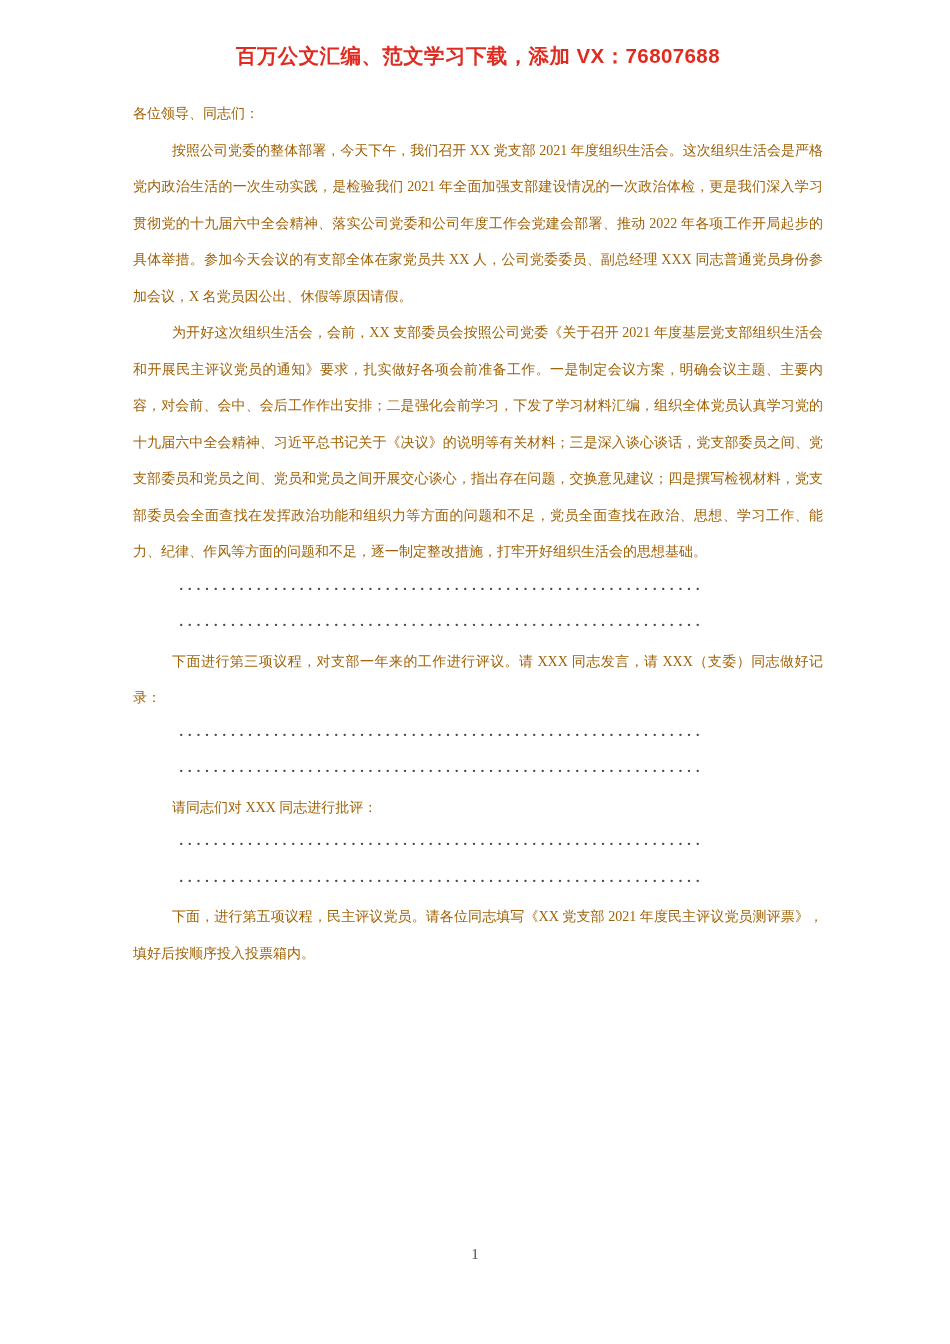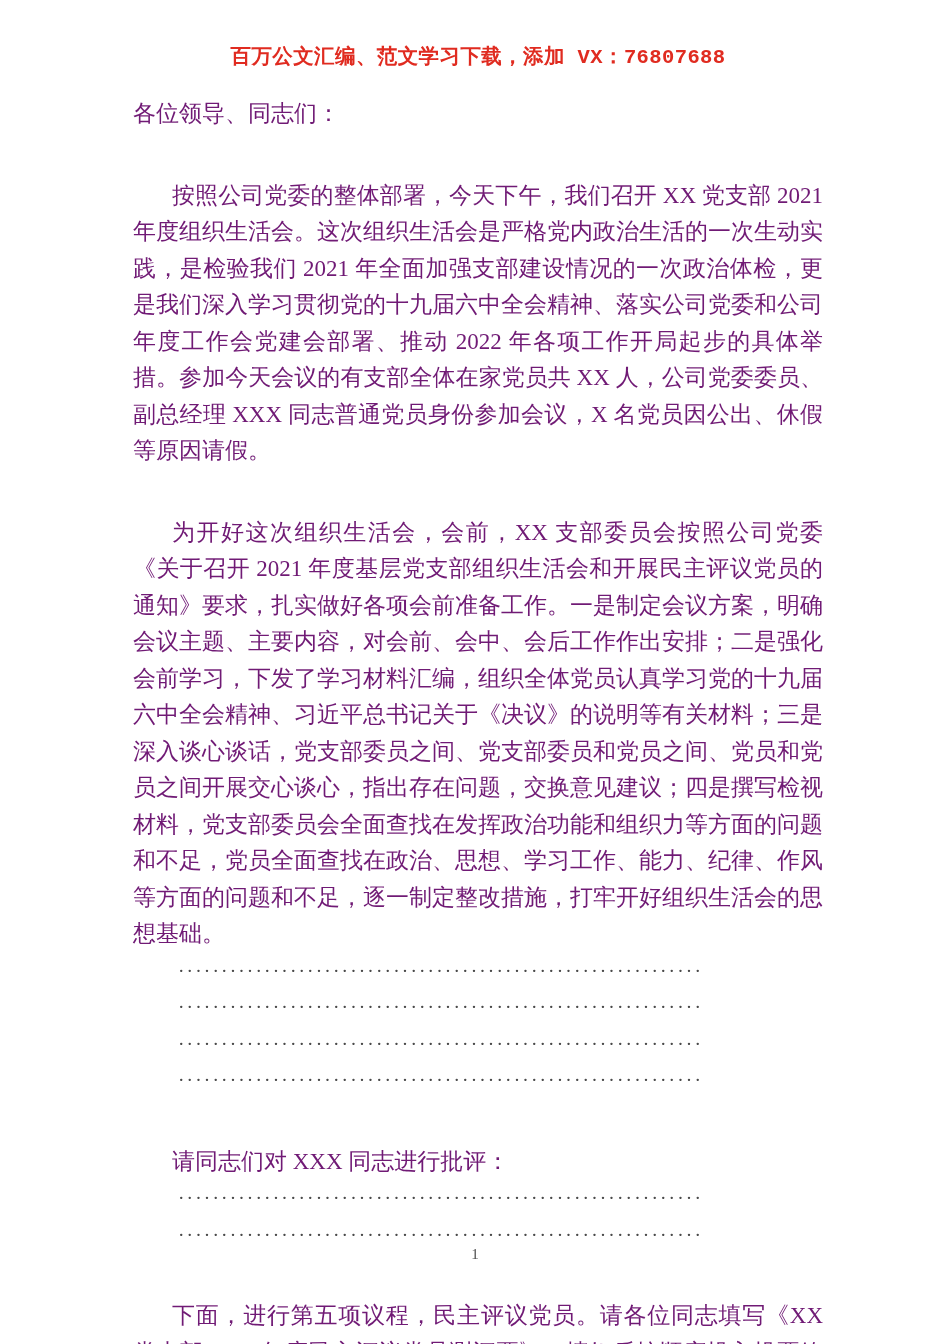--- a/index.html
+++ b/index.html
@@ -25,39 +25,38 @@
     top: 0;
     width: 690px;
   }
   .watermark {
     margin-top: 42px;
     text-align: center;
     color: #e02b20;
     font-size: 20.5px;
     font-weight: bold;
     letter-spacing: 0.4px;
-    font-family: Liberation Mono, monospace;
+    font-family: Liberation Sans, sans-serif;
     white-space: nowrap;
   }
   .body-text {
     margin-top: 26px;
   }
   p.para {
     margin: 0;
-    color: #701a75;
-    font-size: 23px;
+    color: #a16207;
+    font-size: 14px;
     line-height: 36.5px;
     text-align: justify;
     text-justify: inter-ideograph;
     text-indent: 0;
     font-family: "Liberation Serif", "DejaVu Serif", serif;
   }
   p.indent {
     text-indent: 39px;
-    margin-top: 45px;
   }
   .dots {
     margin: 0;
     color: #4a4a4a;
     font-size: 19.4px;
     line-height: 36.5px;
     padding-left: 45px;
     letter-spacing: 2.15px;
     white-space: nowrap;
     font-family: "Liberation Serif", "DejaVu Serif", serif;
@@ -81,20 +80,21 @@
   <div class="content">
 
     <div class="watermark">百万公文汇编、范文学习下载，添加 VX：76807688</div>
 
     <div class="body-text" id="body-text">
         <p class="para">各位领导、同志们：</p>
         <p class="para indent">按照公司党委的整体部署，今天下午，我们召开 XX 党支部 2021 年度组织生活会。这次组织生活会是严格党内政治生活的一次生动实践，是检验我们 2021 年全面加强支部建设情况的一次政治体检，更是我们深入学习贯彻党的十九届六中全会精神、落实公司党委和公司年度工作会党建会部署、推动 2022 年各项工作开局起步的具体举措。参加今天会议的有支部全体在家党员共 XX 人，公司党委委员、副总经理 XXX 同志普通党员身份参加会议，X 名党员因公出、休假等原因请假。</p>
         <p class="para indent">为开好这次组织生活会，会前，XX 支部委员会按照公司党委《关于召开 2021 年度基层党支部组织生活会和开展民主评议党员的通知》要求，扎实做好各项会前准备工作。一是制定会议方案，明确会议主题、主要内容，对会前、会中、会后工作作出安排；二是强化会前学习，下发了学习材料汇编，组织全体党员认真学习党的十九届六中全会精神、习近平总书记关于《决议》的说明等有关材料；三是深入谈心谈话，党支部委员之间、党支部委员和党员之间、党员和党员之间开展交心谈心，指出存在问题，交换意见建议；四是撰写检视材料，党支部委员会全面查找在发挥政治功能和组织力等方面的问题和不足，党员全面查找在政治、思想、学习工作、能力、纪律、作风等方面的问题和不足，逐一制定整改措施，打牢开好组织生活会的思想基础。</p>
         <div class="dots">·····························································</div>
         <div class="dots">·····························································</div>
+        <p class="para indent">下面进行第三项议程，对支部一年来的工作进行评议。请 XXX 同志发言，请 XXX（支委）同志做好记录：</p>
         <div class="dots">·····························································</div>
         <div class="dots">·····························································</div>
         <p class="para indent">请同志们对 XXX 同志进行批评：</p>
         <div class="dots">·····························································</div>
         <div class="dots">·····························································</div>
         <p class="para indent">下面，进行第五项议程，民主评议党员。请各位同志填写《XX 党支部 2021 年度民主评议党员测评票》，填好后按顺序投入投票箱内。</p>
       </div>
 
   </div>
 

